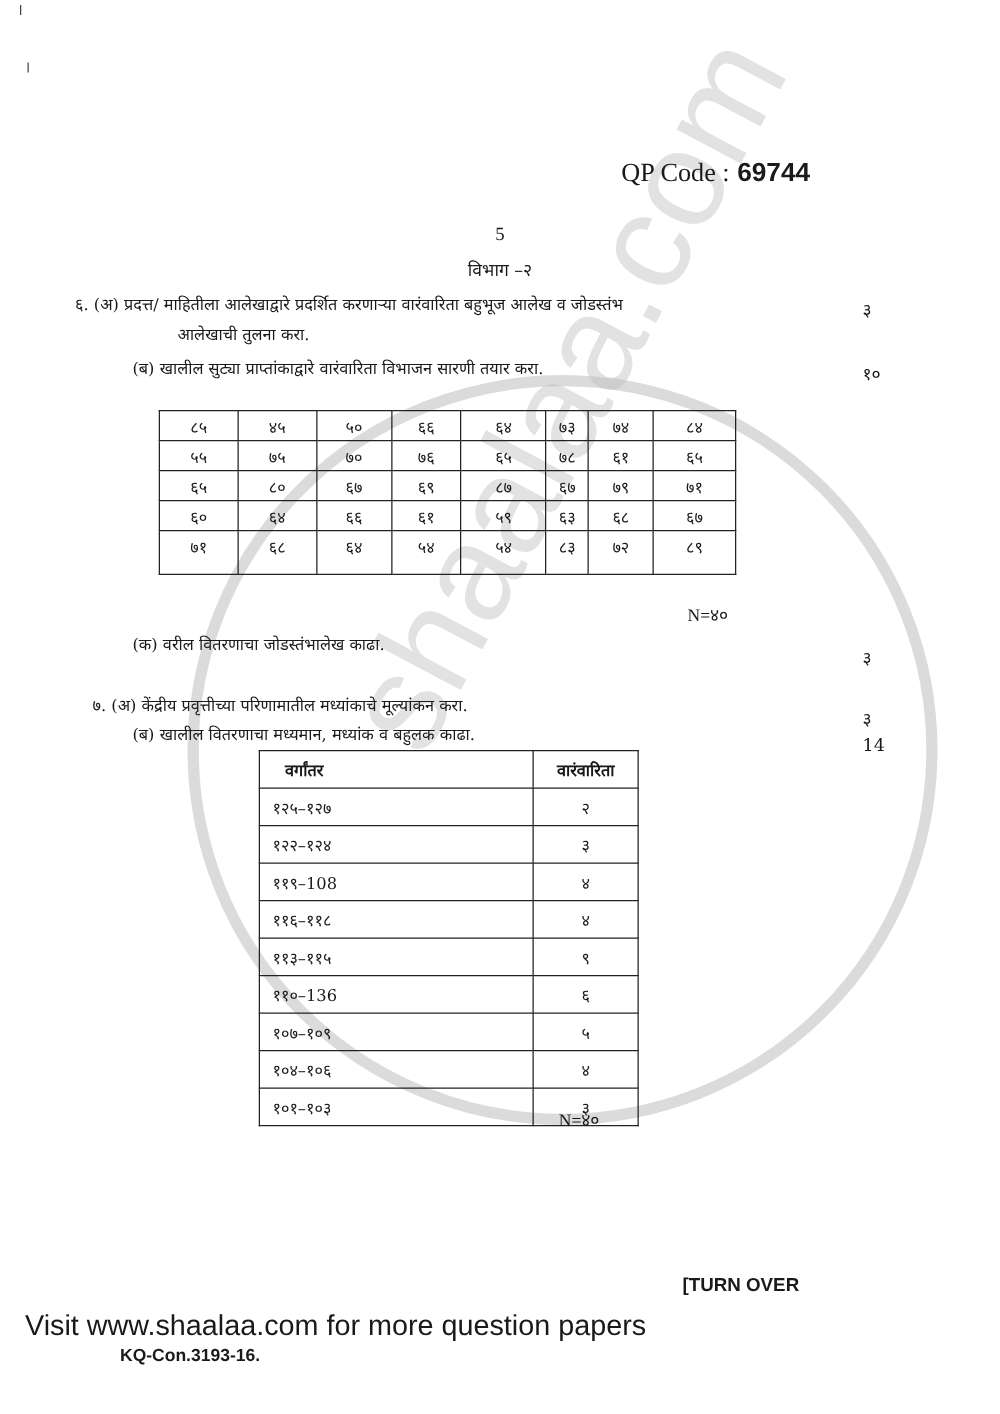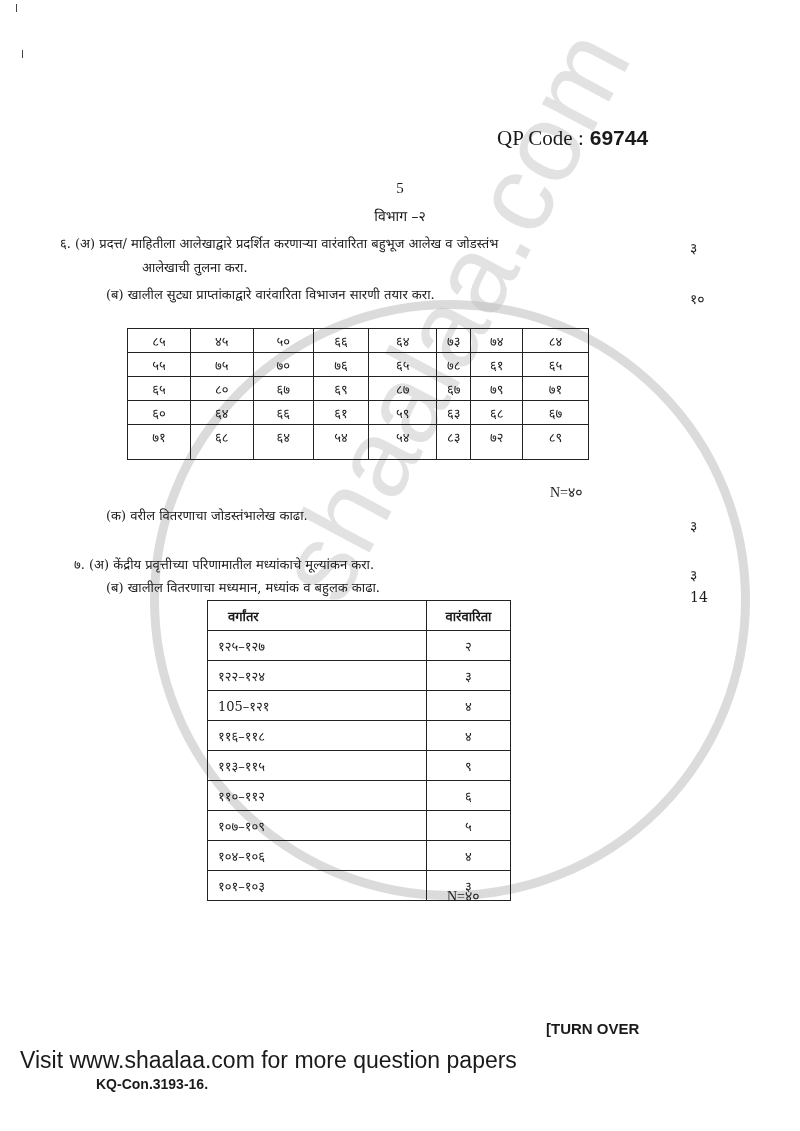--- a/index.html
+++ b/index.html
@@ -153,33 +153,33 @@
   </tr>
   <tr>
         <td class="ci">१२५–१२७</td>
         <td class="fq">२</td>
       </tr>
   <tr>
         <td class="ci">१२२–१२४</td>
         <td class="fq">३</td>
       </tr>
   <tr>
-        <td class="ci">105–१२१</td>
+        <td class="ci">११९–108</td>
         <td class="fq">४</td>
       </tr>
   <tr>
         <td class="ci">११६–११८</td>
         <td class="fq">४</td>
       </tr>
   <tr>
         <td class="ci">११३–११५</td>
         <td class="fq">९</td>
       </tr>
   <tr>
-        <td class="ci">११०–११२</td>
+        <td class="ci">११०–136</td>
         <td class="fq">६</td>
       </tr>
   <tr>
         <td class="ci">१०७–१०९</td>
         <td class="fq">५</td>
       </tr>
   <tr>
         <td class="ci">१०४–१०६</td>
         <td class="fq">४</td>
       </tr>

